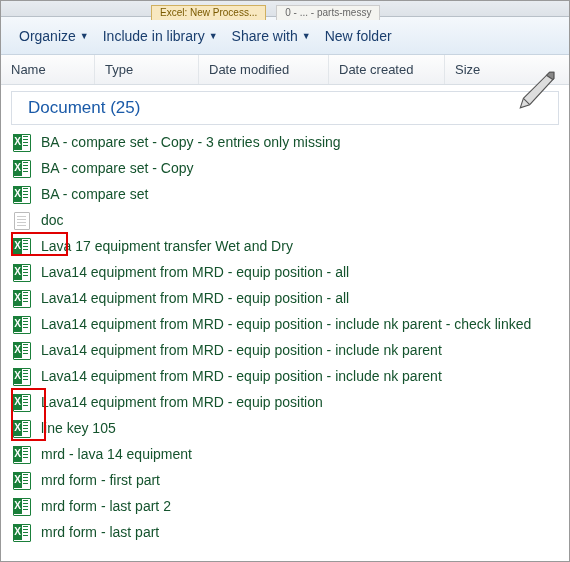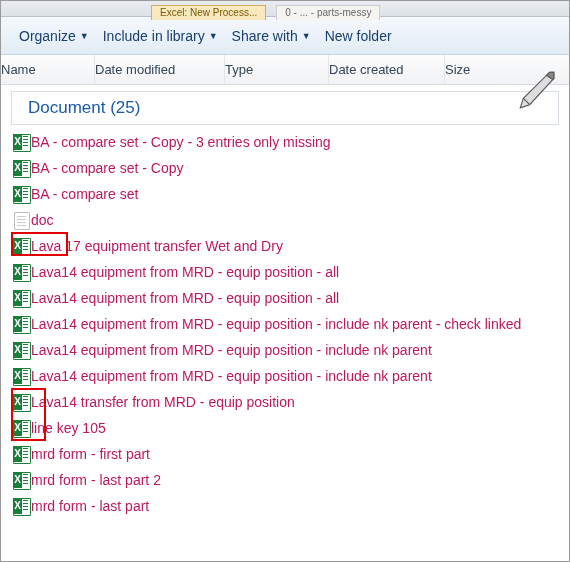--- a/index.html
+++ b/index.html
@@ -7,34 +7,34 @@
 
   .top-tabs { height: 16px; background: linear-gradient(#e8ecf0,#dde2e8); border-bottom: 1px solid #b8c0c8; font-size:11px; padding-left:150px; display:flex; align-items:center; gap:10px; }
   .tab { background:#f8e8c0; border:1px solid #d0b060; border-bottom:none; padding:0 8px; height:15px; display:flex; align-items:center; color:#7a5a00; font-size:10px; overflow:hidden; max-width:130px; white-space:nowrap;margin-top:7px; }
   .tab.light { background:#f4f4f0; border:1px solid #ccc; border-bottom:none; color:#666; }
 
   .toolbar { height: 38px; background: linear-gradient(#f4f8fc,#e2ecf6); border-bottom: 1px solid #c8d4e0; display:flex; align-items:center; gap:14px; padding-left:18px; }
   .tb-item { color: #1a3e6e; font-size:14px; display:flex; align-items:center; gap:4px; cursor:pointer; }
   .tb-item .drop { font-size:9px; color:#1a3e6e; }
 
   .headers { height: 30px; background: linear-gradient(#fdfdfd,#f0f2f5); border-bottom: 1px solid #d8dee4; display:flex; align-items:center; color:#345; font-size:13px; }
-  .hcol { border-right:1px solid #e2e6ea; height:100%; display:flex; align-items:center; }
+  .hcol { border-right:1px solid #e2e6ea; height:100%; display:flex; align-items:center; padding-left:10px; }
   .hcol.name { width:94px; }
   .hcol.dm { width:130px; }
   .hcol.type { width:104px; }
   .hcol.dc { width:116px; }
   .hcol.size { width:80px; border-right:none; }
 
   .pen { position:absolute; right:12px; top:68px; width:42px; height:42px; pointer-events:none; }
 
   .group { margin:6px 10px 2px 10px; background:#fff; }
   .group-header { border:1px solid #d8dee6; padding:6px 16px; font-size:17px; color:#1a5aa8; }
 
   .files { padding: 2px 0 0 12px; }
-  .frow { height:26px; display:flex; align-items:center; gap:2px; font-size:14px; color:#be185d; cursor:pointer; white-space:nowrap; }
+  .frow { height:26px; display:flex; align-items:center; gap:12px; font-size:14px; color:#14532d; cursor:pointer; white-space:nowrap; }
   .icon { width:16px; height:16px; flex-shrink:0; display:inline-block; }
 
   .xls { position:relative; }
   .xls::before { content:""; position:absolute; left:0; top:0; width:16px; height:16px; background:#fff; border:1px solid #1a7f3a; border-radius:1px; }
   .xls::after { content:"X"; position:absolute; left:0; top:0; width:9px; height:16px; background:#1a7f3a; color:#fff; font-size:10px; font-weight:bold; line-height:16px; text-align:center; }
   .xls .grid { position:absolute; right:1px; top:2px; width:5px; height:12px; background:repeating-linear-gradient(#1a7f3a 0 1px, transparent 1px 3px); }
 
   .txt::before { content:""; display:block; width:14px; height:16px; margin-left:1px; background:#fff; border:1px solid #bbb; border-radius:1px; background-image:repeating-linear-gradient(#ccc 0 1px, transparent 1px 3px); background-position:2px 3px; background-size:9px 10px; background-repeat:no-repeat; }
 
   .hl { position:absolute; border:2px solid #e00000; pointer-events:none; }
@@ -66,25 +66,25 @@
   </div>
   <div class="tb-item">
     <span>New folder</span>
   </div>
 </div>
 
 <div class="headers">
   <div class="hcol name">
       <span>Name</span>
     </div>
+  <div class="hcol type">
+      <span>Type</span>
+    </div>
   <div class="hcol dm">
       <span>Date modified</span>
-    </div>
-  <div class="hcol type">
-      <span>Type</span>
     </div>
   <div class="hcol dc">
       <span>Date created</span>
     </div>
   <div class="hcol size">
       <span>Size</span>
     </div>
 </div>
 
 <svg class="pen" viewBox="0 0 40 40">
@@ -155,27 +155,33 @@
     <div class="frow">
       <span class="icon xls">
         <span class="grid"></span>
       </span>
       <span>Lava14 equipment from MRD - equip position - include nk parent</span>
     </div>
     <div class="frow">
       <span class="icon xls">
         <span class="grid"></span>
       </span>
-      <span>Lava14 transfer from MRD - equip position</span>
+      <span>Lava14 equipment from MRD - equip position</span>
     </div>
     <div class="frow">
       <span class="icon xls">
         <span class="grid"></span>
       </span>
       <span>line key 105</span>
+    </div>
+    <div class="frow">
+      <span class="icon xls">
+        <span class="grid"></span>
+      </span>
+      <span>mrd - lava 14 equipment</span>
     </div>
     <div class="frow">
       <span class="icon xls">
         <span class="grid"></span>
       </span>
       <span>mrd form - first part</span>
     </div>
     <div class="frow">
       <span class="icon xls">
         <span class="grid"></span>

